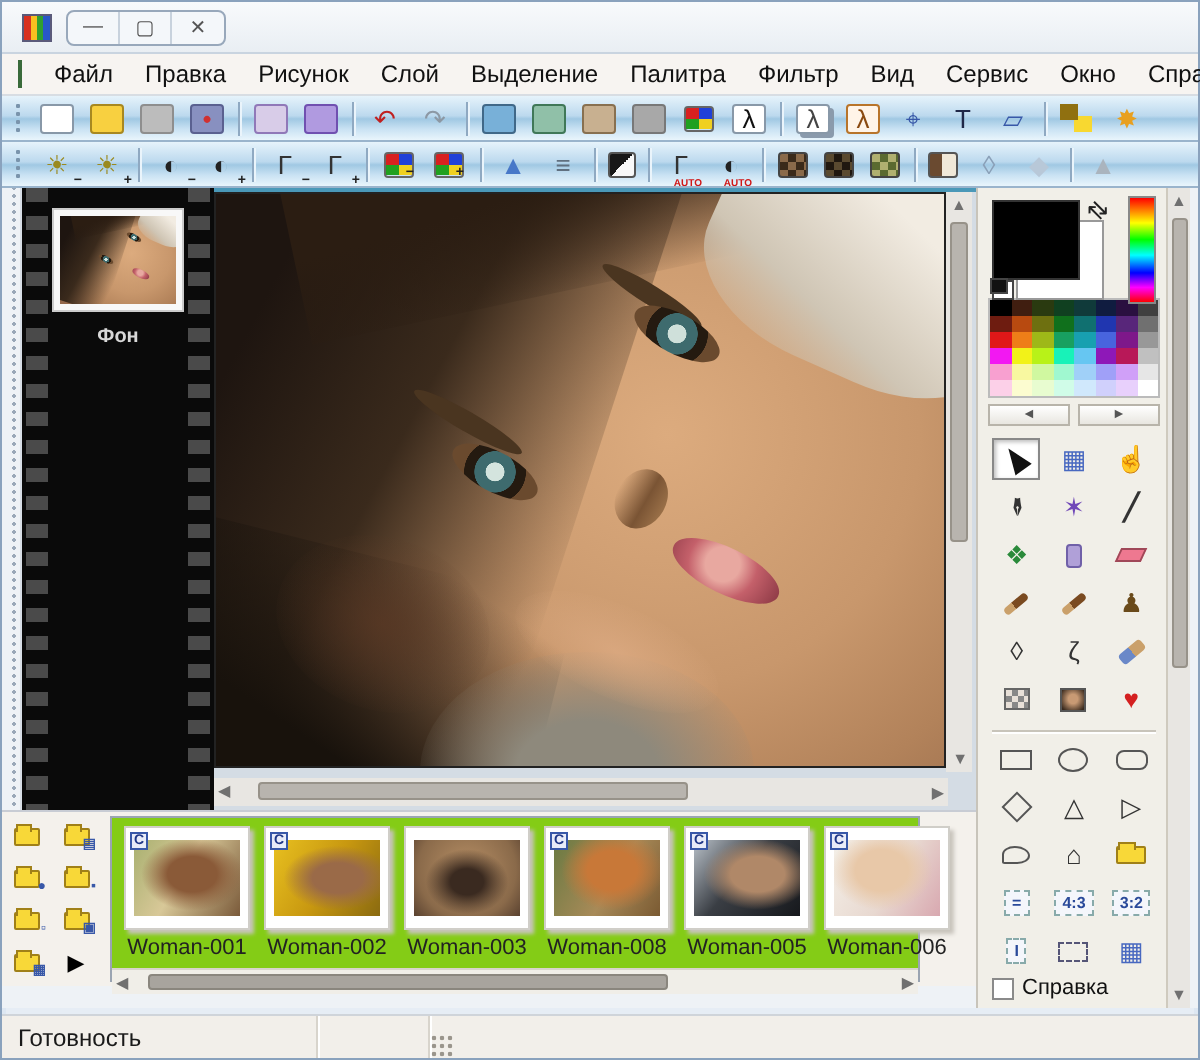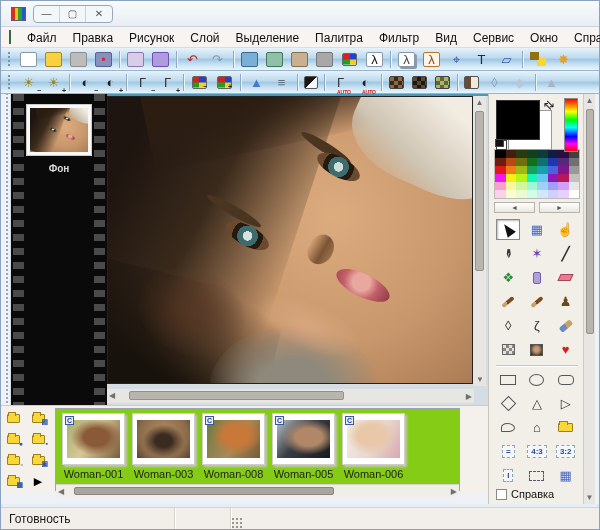--- a/index.html
+++ b/index.html
@@ -207,21 +207,21 @@
   .art5 { background:radial-gradient(ellipse at 60% 45%, #b08868 0 30%, rgba(0,0,0,0) 60%),
           linear-gradient(130deg,#b8c0c8 0%,#3a3e44 45%,#16181c 100%); }
   .art6 { background:radial-gradient(ellipse at 45% 40%, #e8c8a8 0 32%, rgba(0,0,0,0) 62%),
           linear-gradient(120deg,#f4f0e8 0%,#e8d8d0 55%,#d8a8b0 100%); }
 
   
   .statusbar { height:22px; margin-top:3px; background:#f2efea; border-top:1px solid #cfd4da; display:flex;
                align-items:center; font-size:12px; color:#1a1a1a; }
   .sfield { height:100%; display:flex; align-items:center; padding:0 8px; border-right:1px solid #d8d4cc;
             box-shadow:1px 0 0 #fff; }
-  .sfield.f1 { width:174px; } .sfield.f2 { width:132px; justify-content:center; }
+  .sfield.f1 { width:158px; } .sfield.f2 { width:132px; justify-content:center; }
   .sfield.f3 { width:56px; } .sfield.f4 { flex:1; padding-left:60px; border-right:none; }
   .resize-grip { width:12px; height:12px; align-self:flex-end;
      background-image:radial-gradient(circle,#9a958c 1px,transparent 1.3px); background-size:4px 4px; }
 </style>
 </head>
 <body>
 
 <div class="win">
 
   <div class="titlebar">
@@ -496,20 +496,27 @@
           </div>
         <div class="thumbs-box">
           <div class="thumbs-row">
 
           <div class="thumb-card">
                 <div class="thumb-frame">
                   <span class="c-badge">C</span>
                   <span class="thumb-img art1"></span>
                 </div>
                 <div class="thumb-label">Woman-001</div>
+              </div>
+              <div class="thumb-card">
+                <div class="thumb-frame">
+                  <span class="c-badge">C</span>
+                  <span class="thumb-img art2"></span>
+                </div>
+                <div class="thumb-label">Woman-002</div>
               </div>
               <div class="thumb-card">
                 <div class="thumb-frame">
 
                   <span class="thumb-img art3"></span>
                 </div>
                 <div class="thumb-label">Woman-003</div>
               </div>
               <div class="thumb-card">
                 <div class="thumb-frame">

